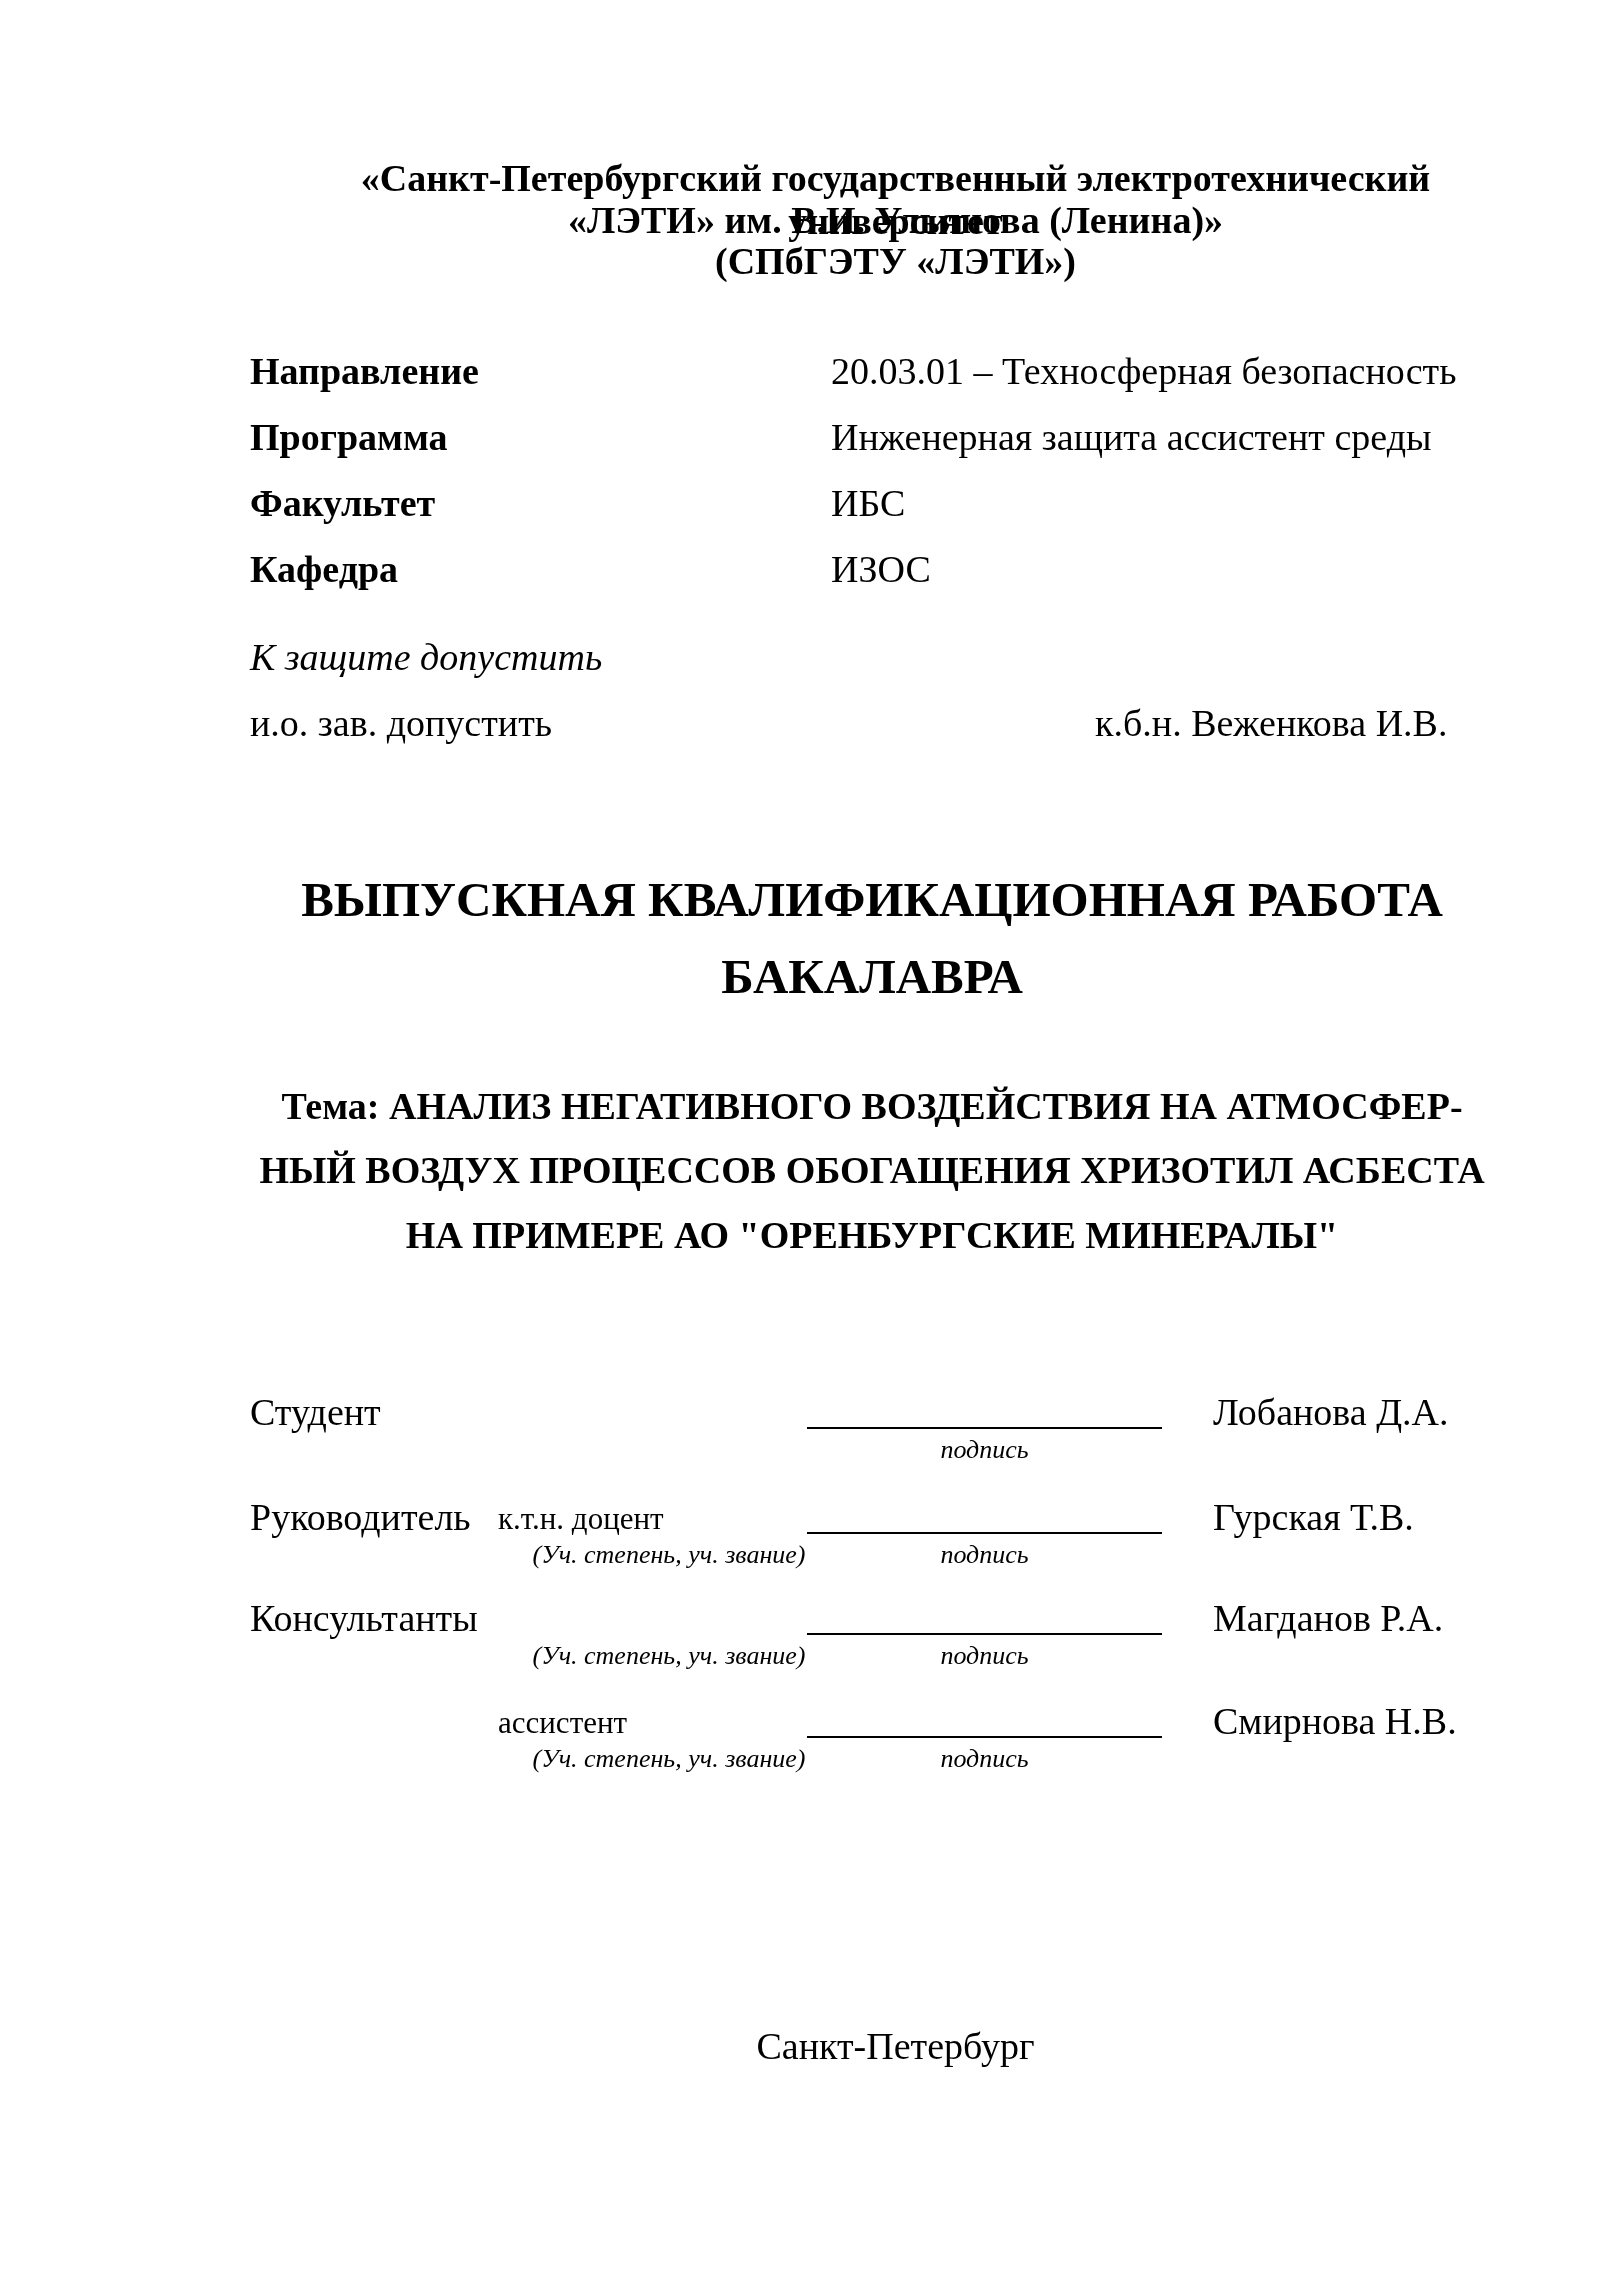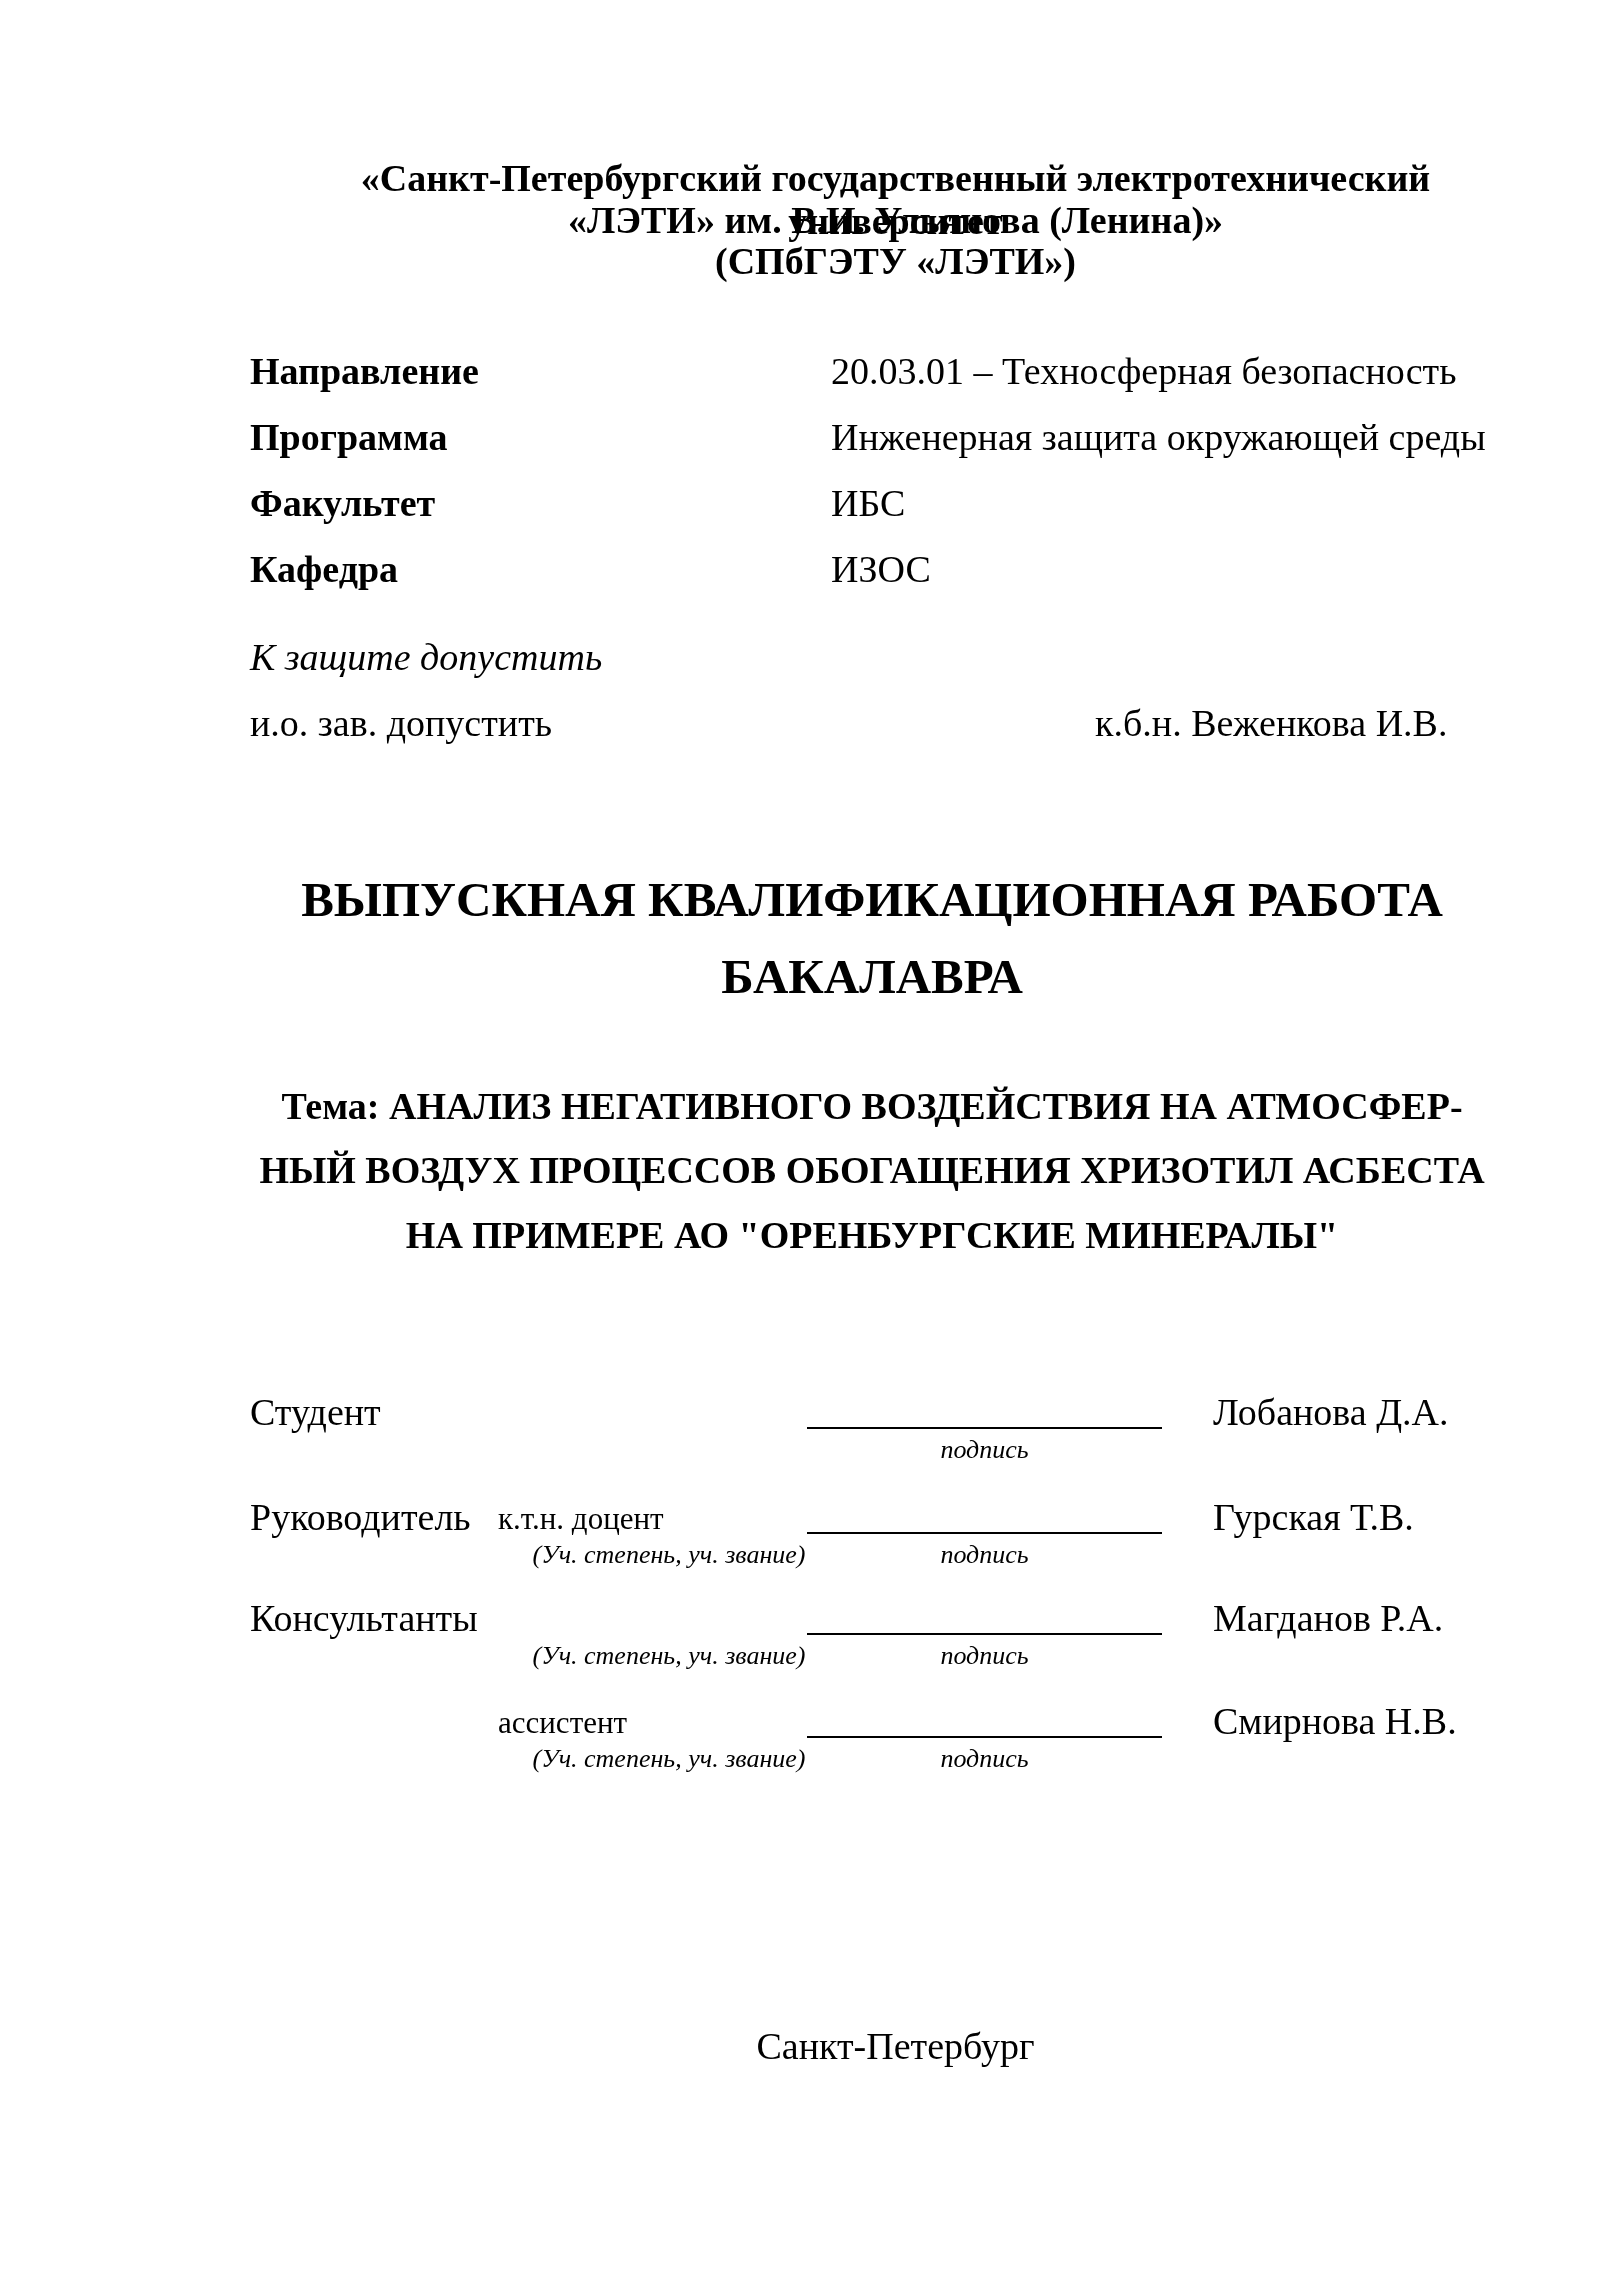--- a/index.html
+++ b/index.html
@@ -37,21 +37,21 @@
 <div class="page">
 
   <div class="abs hdr-band ctr t48 b wrap" style="top:157px;">«Санкт-Петербургский государственный электротехнический университет</div>
   <div class="abs hdr-band ctr t48 b wrap" style="top:199px;">«ЛЭТИ» им. В.И. Ульянова (Ленина)»</div>
   <div class="abs hdr-band ctr t48 b wrap" style="top:240px;">(СПбГЭТУ «ЛЭТИ»)</div>
 
   <div class="abs t48 b" style="left:250px;top:350px;">Направление</div>
   <div class="abs t48" style="left:831px;top:350px;">20.03.01 – Техносферная безопасность</div>
 
   <div class="abs t48 b" style="left:250px;top:416px;">Программа</div>
-  <div class="abs t48" style="left:831px;top:416px;">Инженерная защита окружающей среды</div>
+  <div class="abs t48" style="left:831px;top:416px;">Инженерная защита ассистент среды</div>
 
   <div class="abs t48 b" style="left:250px;top:482px;">Факультет</div>
   <div class="abs t48" style="left:831px;top:482px;">ИБС</div>
 
   <div class="abs t48 b" style="left:250px;top:548px;">Кафедра</div>
   <div class="abs t48" style="left:831px;top:548px;">ИЗОС</div>
 
   <div class="abs t48 i" style="left:250px;top:636px;">К защите допустить</div>
   <div class="abs t48" style="left:250px;top:702px;">и.о. зав. допустить</div>
   <div class="abs t48" style="left:1095px;top:702px;">к.б.н. Веженкова И.В.</div>

